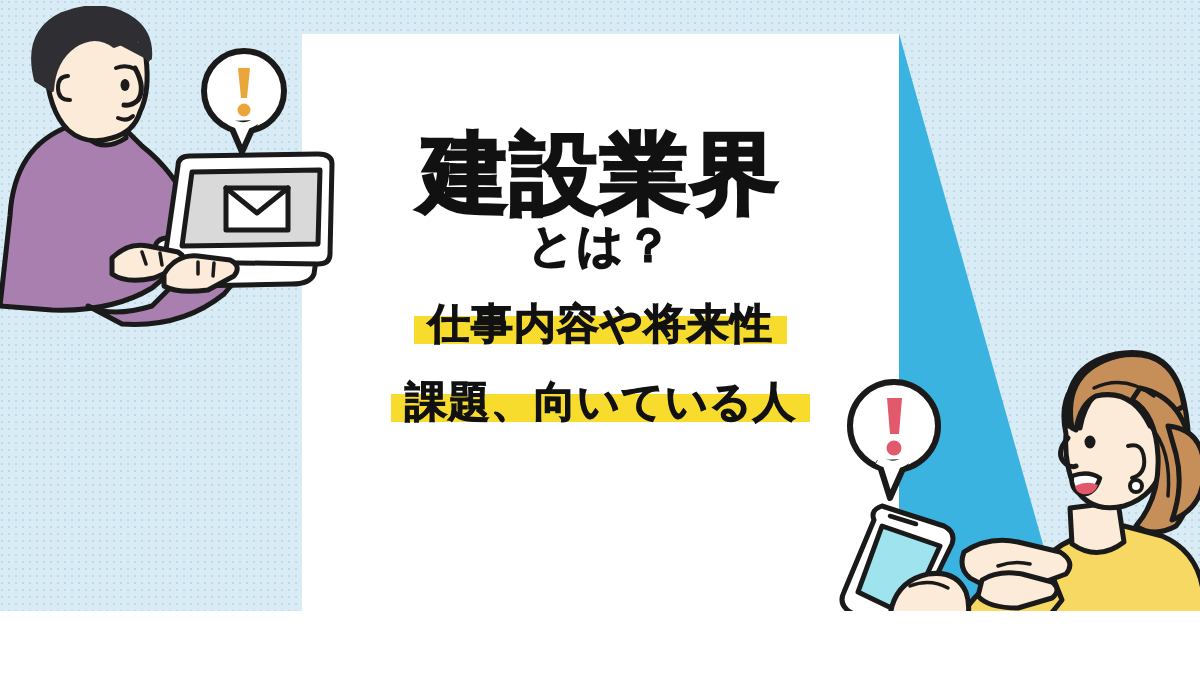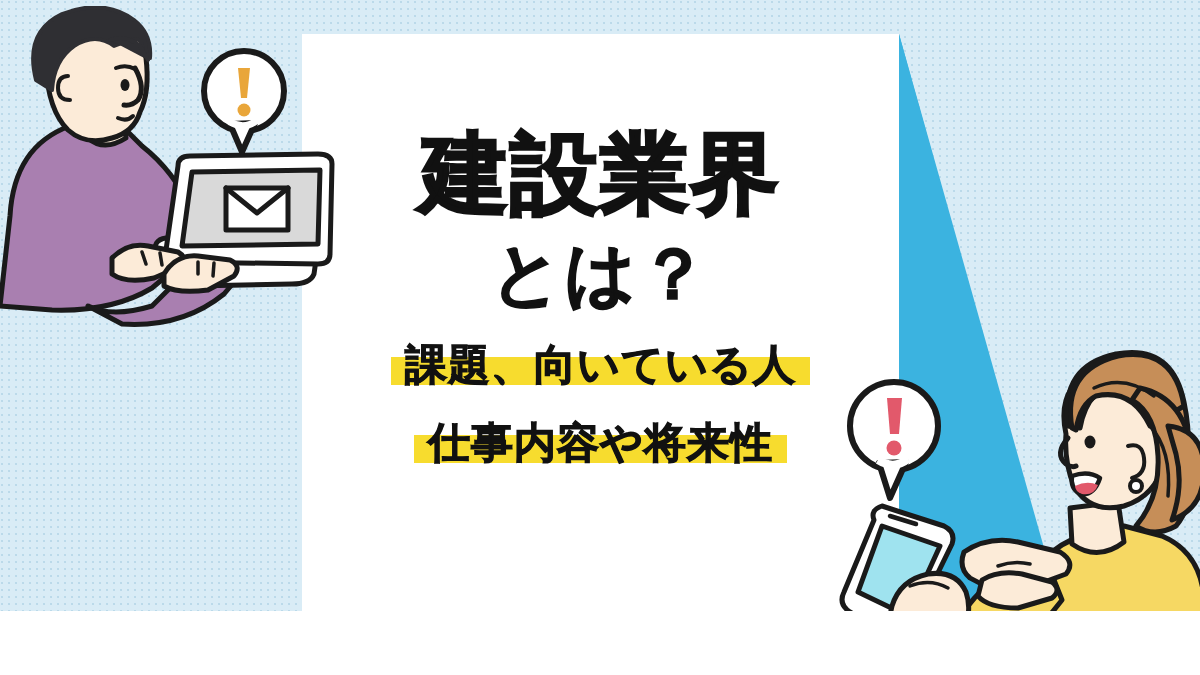--- a/index.html
+++ b/index.html
@@ -57,26 +57,26 @@
     font-size:88px;
     letter-spacing:2px;
     line-height:1.0;
     color:#111111;
     -webkit-text-stroke:3px #111111;
     white-space:nowrap;
   }
   .t-sub{
     font-family:"DejaVu Sans","Liberation Sans",sans-serif;
     font-weight:900;
-    font-size:70px;
+    font-size:46px;
     line-height:1.0;
     letter-spacing:2px;
     color:#111111;
     -webkit-text-stroke:1.5px #111111;
-    margin-top:21px;
+    margin-top:4px;
     white-space:nowrap;
   }
   .hl-wrap{
     position:relative;
     margin-top:34px;
     display:block;
     white-space:nowrap;
   }
   .hl-wrap:first-of-type{margin-top:42px;}
   .hl-bar{
@@ -252,23 +252,23 @@
   </svg>
 
   <div id="text-block">
 
     <div class="t-main">建設業界</div>
 
     <div class="t-sub">とは？</div>
 
     <div class="hl-wrap">
       <span class="hl-bar"></span>
+      <span class="hl-text">仕事内容や将来性</span>
+    </div>
+
+    <div class="hl-wrap">
+      <span class="hl-bar"></span>
       <span class="hl-text">課題、向いている人</span>
     </div>
 
-    <div class="hl-wrap">
-      <span class="hl-bar"></span>
-      <span class="hl-text">仕事内容や将来性</span>
-    </div>
-
   </div>
 
 </div>
 
 </body></html>

